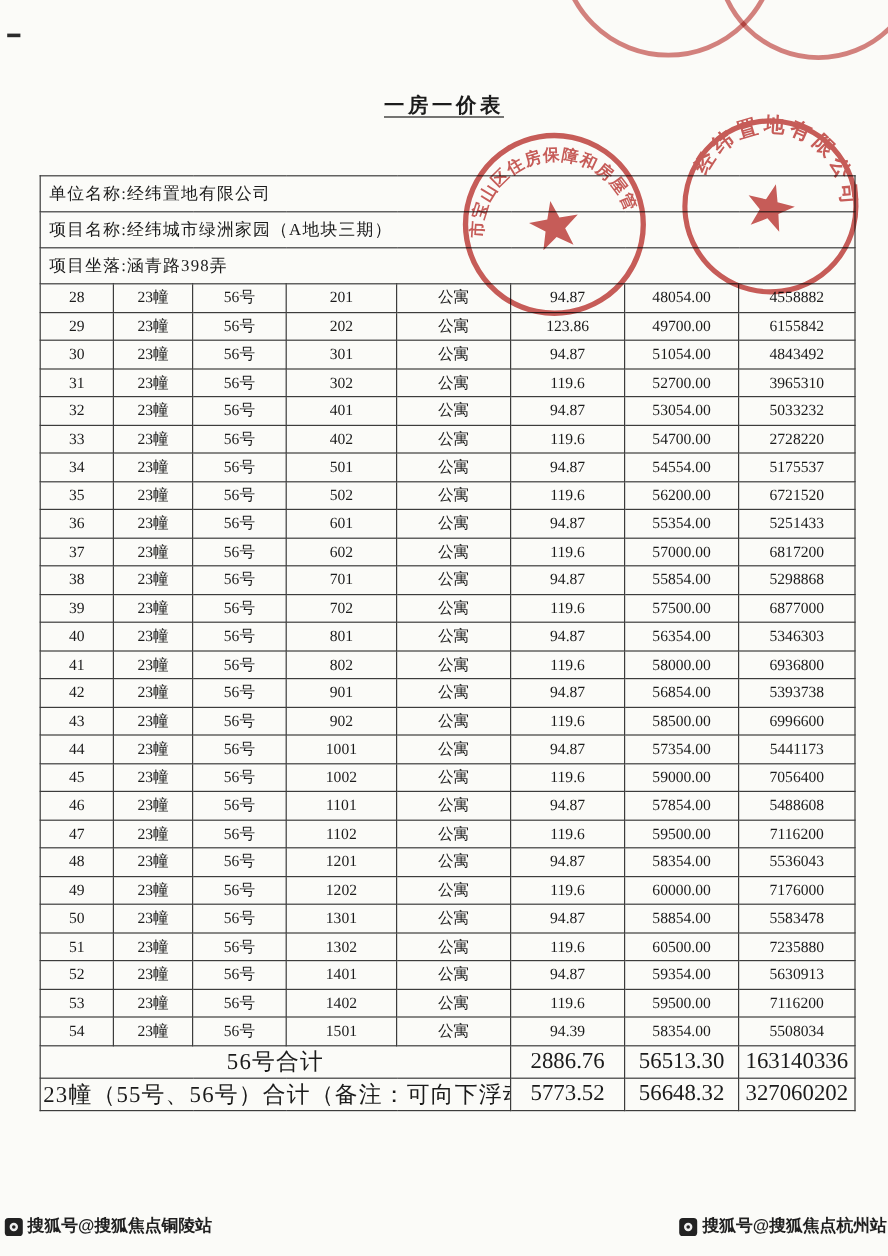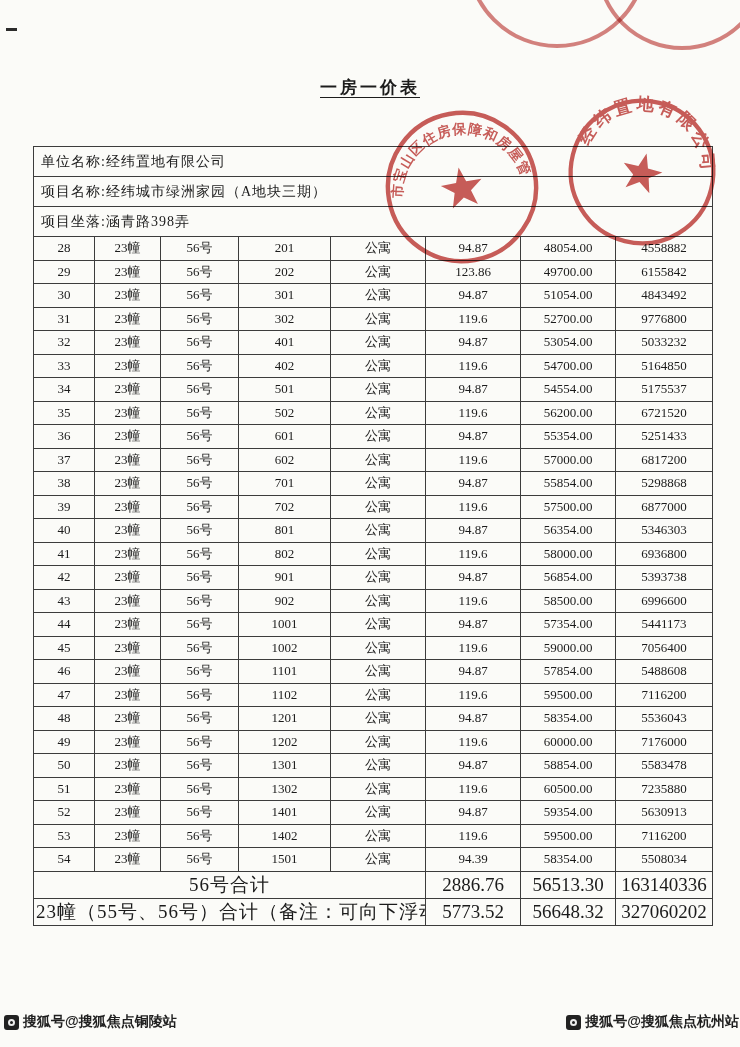--- a/index.html
+++ b/index.html
@@ -125,41 +125,41 @@
           <td>4843492</td>
         </tr>
         <tr>
           <td>31</td>
           <td>23幢</td>
           <td>56号</td>
           <td>302</td>
           <td>公寓</td>
           <td>119.6</td>
           <td>52700.00</td>
-          <td>9776800</td>
+          <td>3965310</td>
         </tr>
         <tr>
           <td>32</td>
           <td>23幢</td>
           <td>56号</td>
           <td>401</td>
           <td>公寓</td>
           <td>94.87</td>
           <td>53054.00</td>
           <td>5033232</td>
         </tr>
         <tr>
           <td>33</td>
           <td>23幢</td>
           <td>56号</td>
           <td>402</td>
           <td>公寓</td>
           <td>119.6</td>
           <td>54700.00</td>
-          <td>5164850</td>
+          <td>2728220</td>
         </tr>
         <tr>
           <td>34</td>
           <td>23幢</td>
           <td>56号</td>
           <td>501</td>
           <td>公寓</td>
           <td>94.87</td>
           <td>54554.00</td>
           <td>5175537</td>

